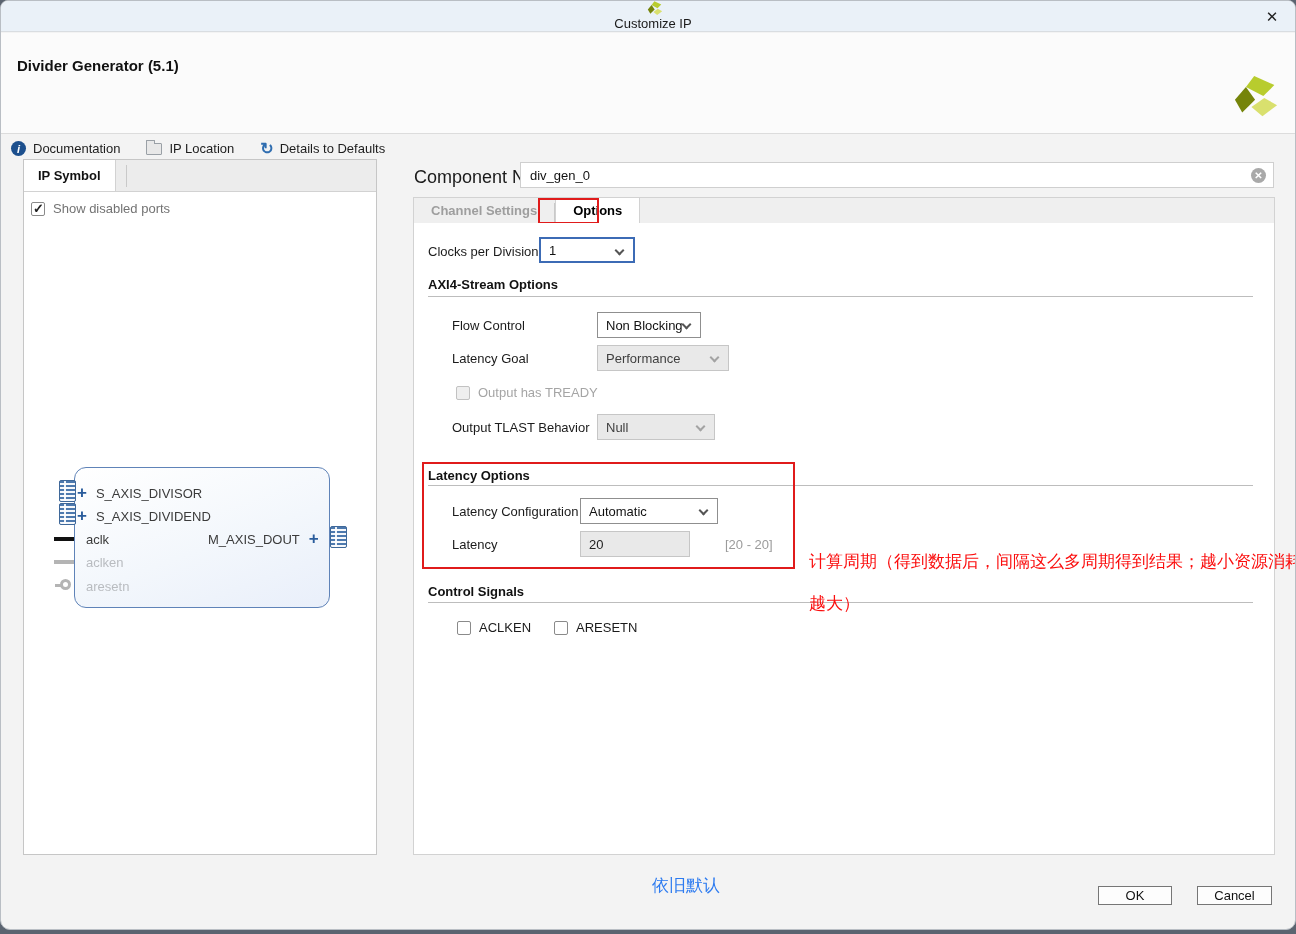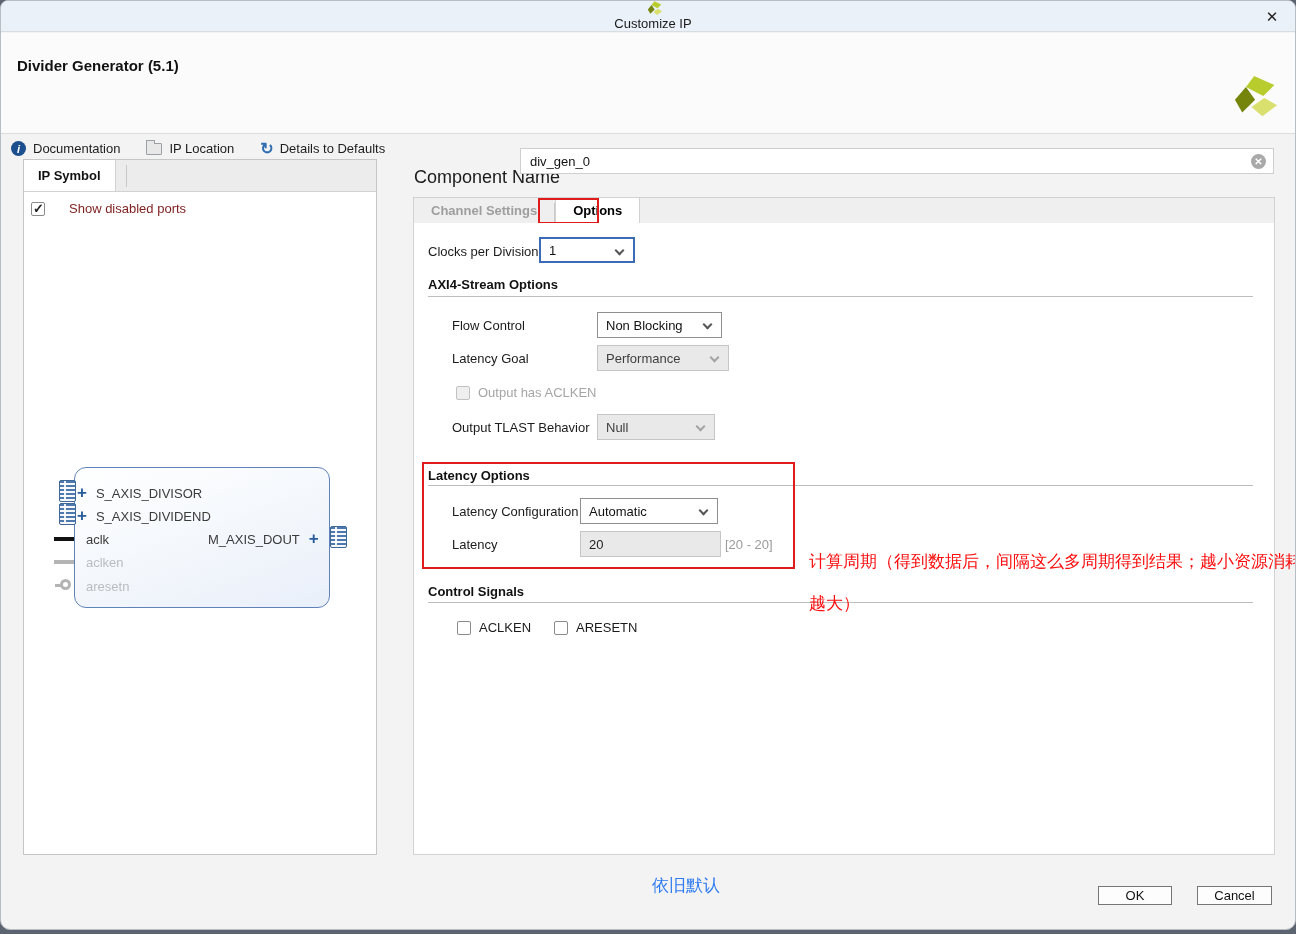--- a/index.html
+++ b/index.html
@@ -32,21 +32,21 @@
 
   
   .lpanel { position:absolute; left:22px; top:158px; width:354px; height:696px;
             background:#fff; border:1px solid #c6c6c6; }
   .lp-tabs { position:absolute; left:0; top:0; width:100%; height:32px; background:#ececec;
              border-bottom:1px solid #d2d2d2; display:flex; font-size:13px; font-weight:bold; }
   .lp-tab { padding:0 14px; display:flex; align-items:center; cursor:pointer; }
   .lp-tab.active { background:#fff; color:#111; border-right:1px solid #d2d2d2; }
   .lp-tab.inactive { color:#9d9d9d; }
   .lp-sep { width:1px; height:22px; background:#c9c9c9; margin-top:5px; margin-left:10px; }
-  .showports { position:absolute; left:7px; top:41px; display:flex; align-items:center; font-size:13px; color:#7f1d1d;gap:16px; }
+  .showports { position:absolute; left:7px; top:41px; display:flex; align-items:center; font-size:13px; color:#737373; }
 
   
   .cb { width:14px; height:14px; background:#fff; border:1px solid #8a8a8a; border-radius:2px;
         margin-right:8px; position:relative; flex:0 0 auto; cursor:pointer; }
   .cb.checked::after { content:"✓"; position:absolute; left:1px; top:-2px; font-size:13px; font-weight:bold; color:#222; }
   .cb.disabled { background:#efefef; border-color:#c2c2c2; }
 
   
   .ipblock { position:absolute; left:50px; top:307px; width:256px; height:141px;
              border:1px solid #5f83b8; border-radius:12px;
@@ -58,21 +58,21 @@
            background-image:repeating-linear-gradient(180deg, rgba(255,255,255,0) 0 2px, rgba(255,255,255,.95) 2px 4px),
                             linear-gradient(90deg, rgba(255,255,255,0) 0 4px, rgba(255,255,255,.9) 4px 6px, rgba(255,255,255,0) 6px);
            border:1px solid #3f6899; border-radius:2px; }
   .stub { position:absolute; height:4px; width:20px; background:#111; }
   .stub.gray { background:#b4b4b4; }
   .ringic { position:absolute; width:11px; height:11px; border:3px solid #b4b4b4; border-radius:50%; background:#fff; }
   .ringic::before { content:""; position:absolute; left:-8px; top:2px; width:6px; height:3px; background:#b4b4b4; }
 
   
   .cname-lbl { position:absolute; left:413px; top:166px; font-size:18px; color:#1b1b1b; }
-  .cname-box { position:absolute; left:519px; top:147px; width:754px; height:26px; background:#fff;
+  .cname-box { position:absolute; left:519px; top:161px; width:754px; height:26px; background:#fff;
                border:1px solid #cfcfcf; font-size:13px; color:#111; display:flex; align-items:center; padding-left:9px;text-align:right; }
   .clear-ic { position:absolute; right:7px; top:5px; width:15px; height:15px; border-radius:50%;
               background:#a9a9a9; color:#fff; font-size:10px; font-weight:bold;
               display:flex; align-items:center; justify-content:center; cursor:pointer; }
 
   .rtabbar { position:absolute; left:412px; top:196px; width:862px; height:27px; background:#efefef;
              border:1px solid #d2d2d2; border-bottom:1px solid #d2d2d2; display:flex; font-size:13px; font-weight:bold; }
   .rtab { padding:0 17px; display:flex; align-items:center; cursor:pointer; }
   .rtab.inactive { color:#9e9e9e; }
   .rtab.active { background:#fff; color:#000; border-left:1px solid #d2d2d2; border-right:1px solid #d2d2d2; }
@@ -212,53 +212,53 @@
     <span class="row-lbl" style="left:14px; top:21px;">Clocks per Division</span>
     <div class="combo focus" style="left:125px; top:14px; width:96px;">
       <span>1</span>
       <span class="chev"></span>
     </div>
 
     <span class="sec-title" style="left:14px; top:54px;">AXI4-Stream Options</span>
     <div class="sec-line" style="top:73px;"></div>
 
     <span class="row-lbl" style="left:38px; top:95px;">Flow Control</span>
-    <div class="combo" style="left:183px; top:89px; width:125px;">
+    <div class="combo" style="left:183px; top:89px; width:104px;">
       <span>Non Blocking</span>
       <span class="chev"></span>
     </div>
 
     <span class="row-lbl" style="left:38px; top:128px;">Latency Goal</span>
     <div class="combo disabled" style="left:183px; top:122px; width:132px;">
       <span>Performance</span>
       <span class="chev"></span>
     </div>
 
     <div class="cbrow dim" style="left:42px; top:162px;">
       <span class="cb disabled"></span>
-      <span>Output has ACLKEN</span>
+      <span>Output has TREADY</span>
     </div>
 
     <span class="row-lbl" style="left:38px; top:197px;">Output TLAST Behavior</span>
     <div class="combo disabled" style="left:183px; top:191px; width:118px;">
       <span>Null</span>
       <span class="chev"></span>
     </div>
 
     <span class="sec-title" style="left:14px; top:245px;">Latency Options</span>
     <div class="sec-line" style="top:262px;"></div>
 
     <span class="row-lbl" style="left:38px; top:281px;">Latency Configuration</span>
     <div class="combo" style="left:166px; top:275px; width:138px;">
       <span>Automatic</span>
       <span class="chev"></span>
     </div>
 
     <span class="row-lbl" style="left:38px; top:314px;">Latency</span>
-    <div class="tfield disabled" style="left:166px; top:308px; width:141px;">
+    <div class="tfield disabled" style="left:166px; top:308px; width:110px;">
       <span>20</span>
     </div>
     <span class="hint" style="left:311px; top:314px;">[20 - 20]</span>
 
     <div class="red-annot-box" style="left:8px; top:239px; width:373px; height:107px;"></div>
 
     <span class="sec-title" style="left:14px; top:361px;">Control Signals</span>
     <div class="sec-line" style="top:379px;"></div>
 
     <div class="cbrow" style="left:43px; top:397px;">

